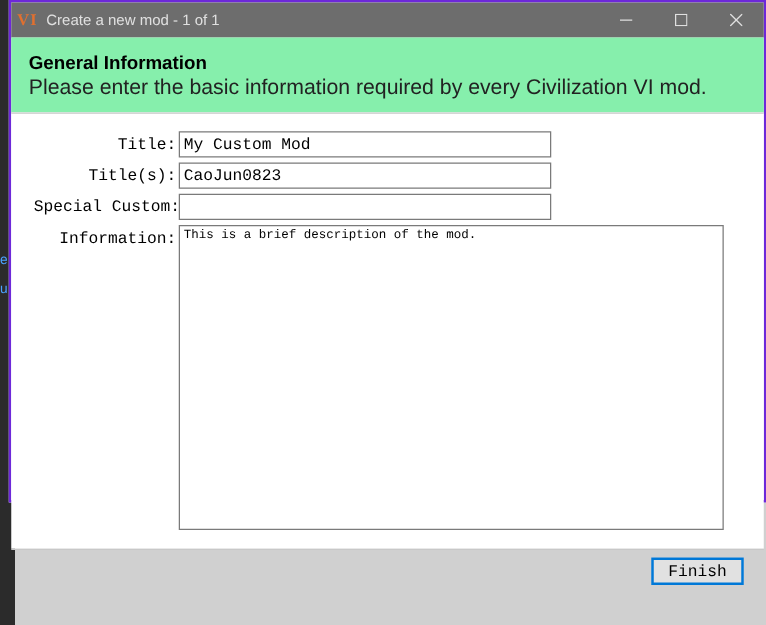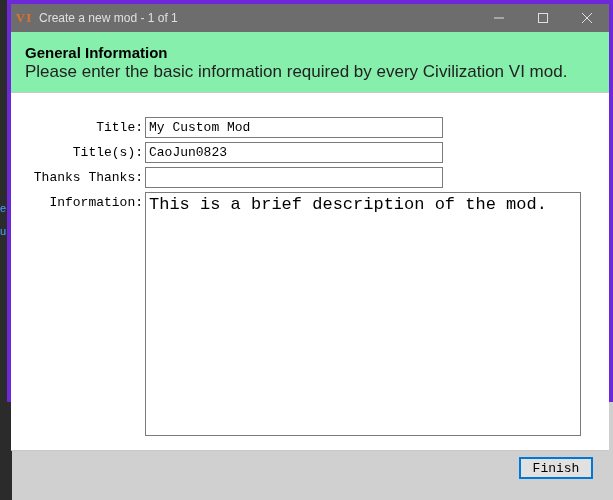--- a/index.html
+++ b/index.html
@@ -27,21 +27,21 @@
     .bg-strip .t1 { top: 202px; left: 0; }
     .bg-strip .t2 { top: 225px; left: 0; }
 
     .window {
       position: absolute;
       left: 7px;
       top: 0;
       width: 606px;
       height: 402px;
       background: #fff;
-      border: 4px solid #6d28d9;
+      border: 2px solid #6d28d9;
       display: flex;
       flex-direction: column;
     }
 
     .titlebar {
       background: #6d6d6d;
       color: #e0e0e0;
       display: flex;
       align-items: center;
       height: 28px;
@@ -80,21 +80,21 @@
     .header p {
       font-size: 17px;
       color: #222;
       margin-top: 1px;
     }
 
     .content {
       flex: 1;
       background: #fff;
       border-top: 1px solid #c8c8c8;
-      padding: 24px 18px 10px 18px;
+      padding: 14px 18px 10px 18px;
     }
 
     .form-grid {
       display: grid;
       grid-template-columns: 114px 1fr;
       row-gap: 4px;
       column-gap: 2px;
       align-items: start;
     }
     .form-label {
@@ -115,21 +115,21 @@
       color: #000;
       padding: 1px 3px;
       outline: none;
     }
     .form-textarea {
       width: 436px;
       height: 244px;
       border: 1px solid #7a7a7a;
       background: #fff;
       font-family: "SimSun", "Courier New", monospace;
-      font-size: 17px;
+      font-size: 10px;
       color: #000;
       padding: 2px 3px;
       outline: none;
       resize: none;
     }
 
     .button-bar {
       border-top: 1px solid #c8c8c8;
       padding: 6px 16px;
       display: flex;
@@ -187,21 +187,21 @@
 
   <div class="content">
     <div class="form-grid">
 
       <div class="form-label">Title:</div>
       <div><input class="form-input" type="text" value="My Custom Mod" style=""></div>
 
       <div class="form-label">Title(s):</div>
       <div><input class="form-input" type="text" value="CaoJun0823" style=""></div>
 
-      <div class="form-label">Thanks Thanks:</div>
+      <div class="form-label">Special Custom:</div>
       <div><input class="form-input" type="text" value="" style=""></div>
 
       <div class="form-label">Information:</div>
       <div><textarea class="form-textarea" style="">This is a brief description of the mod.</textarea></div>
 
     </div>
   </div>
 
   <div class="button-bar">
     <button class="finish-btn">Finish</button>

